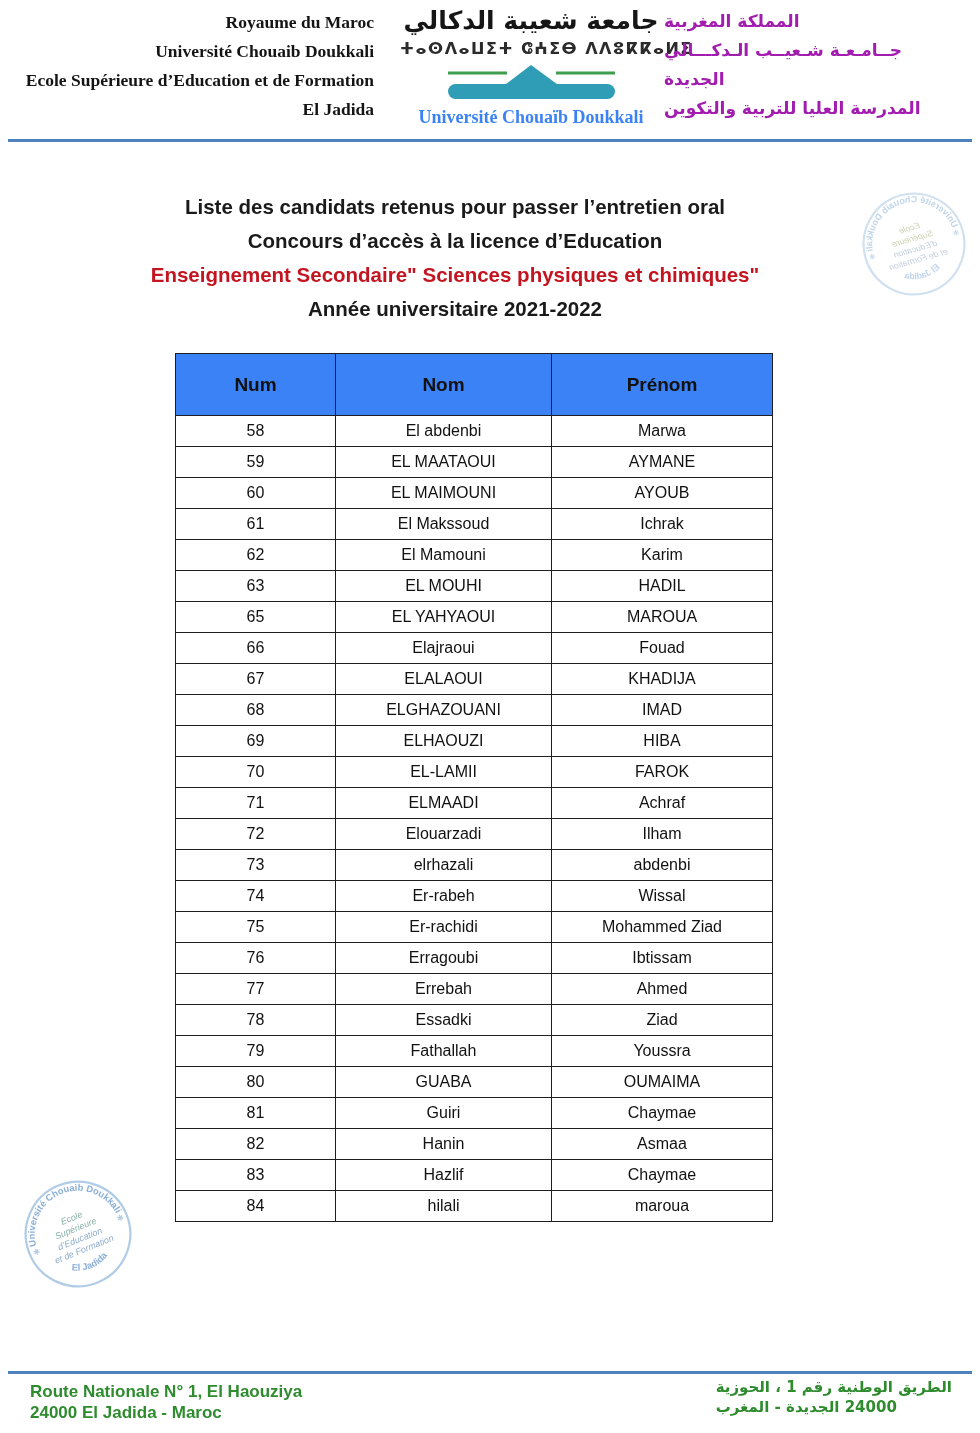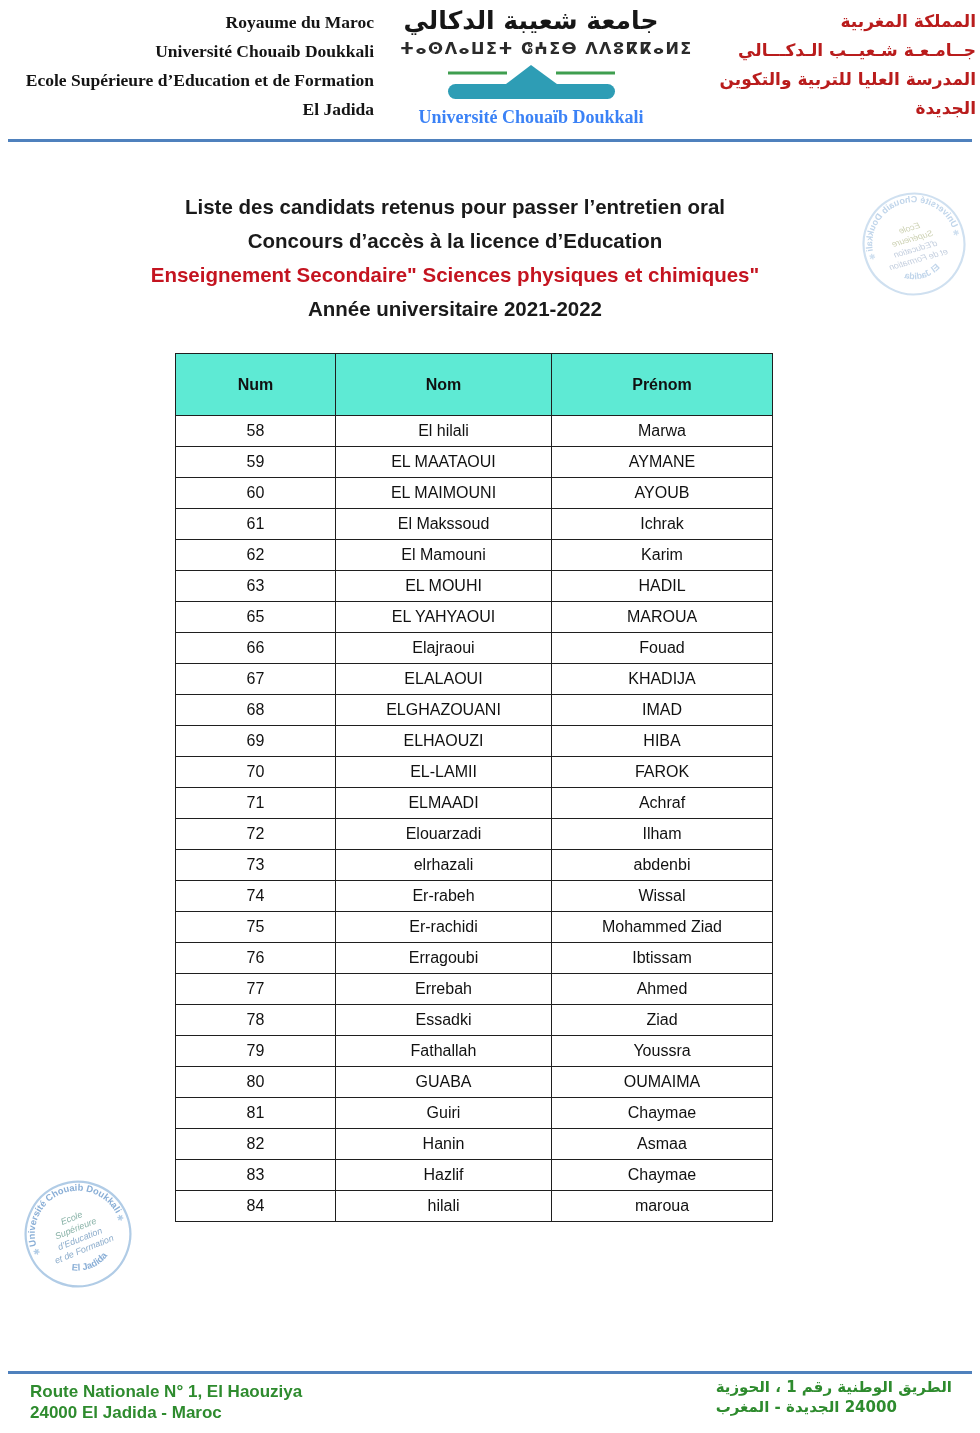--- a/index.html
+++ b/index.html
@@ -16,22 +16,22 @@
   }
   .header-left .hl-line { margin-bottom:9px; line-height:20px;text-align:right; }
 
   .header-logo { position:absolute; left:400px; top:6px; width:262px; text-align:center; }
   .logo-arabic   { font-family:"DejaVu Sans", sans-serif; font-size:25px; font-weight:bold; color:#161616; line-height:30px; }
   .logo-tifinagh { font-family:"DejaVu Sans", sans-serif; font-size:16px; font-weight:bold; letter-spacing:1.5px; color:#2b2b2b; margin-top:3px; white-space:nowrap; }
   .logo-emblem   { margin-top:2px; }
   .logo-caption  { font-family:"Liberation Serif", serif; font-size:18px; font-weight:bold; color:#3b82f6; margin-top:1px; }
 
   .header-right {
-    position:absolute; right:4px; top:10px; width:300px; text-align:right; direction:rtl;
-    font-family:"DejaVu Sans", sans-serif; font-weight:bold; font-size:17px; color:#b91c1c;
+    position:absolute; right:16px; top:10px; width:300px; text-align:left; direction:rtl;
+    font-family:"DejaVu Sans", sans-serif; font-weight:bold; font-size:17px; color:#a21caf;
   }
   .header-right .hr-line { margin-bottom:6px; line-height:23px; }
 
   .divider { position:absolute; left:8px; right:8px; height:3px; background:#4f81bd; }
   .divider.top-line    { top:139px; }
   .divider.bottom-line { top:1371px; }
 
   
   .title-block {
     position:absolute; left:75px; top:196px; width:760px; text-align:center;
@@ -47,21 +47,21 @@
 
   
   .roster-table {
     position:absolute; left:175px; top:353px; border-collapse:collapse; table-layout:fixed;
     font-size:16px; color:#111;
   }
   .roster-table th, .roster-table td {
     border:1.6px solid #1f1f1f; text-align:center; vertical-align:middle;
     overflow:hidden; white-space:nowrap; padding:0 2px;
   }
-  .roster-table thead th { height:61px; background:#5eead4; font-size:16px; font-weight:bold; }
+  .roster-table thead th { height:61px; background:#3b82f6; font-size:19px; font-weight:bold; }
   .roster-table td { height:30px; }
 
   
   .footer-left {
     position:absolute; left:30px; top:1381px; color:#2e8b2e;
     font-size:17px; font-weight:bold; line-height:21px;
   }
   .footer-right {
     position:absolute; right:28px; top:1377px; color:#2e8b2e; direction:rtl; text-align:left;
     font-family:"DejaVu Sans", sans-serif; font-size:15px; font-weight:bold; line-height:20px;
@@ -89,22 +89,22 @@
         <path d="M58,27 L87,5 L117,27 Z" fill="#2e9db5"></path>
         <rect x="4" y="24" width="167" height="15" rx="7.5" fill="#2e9db5"></rect>
       </svg>
     </div>
     <div class="logo-caption">Université Chouaïb Doukkali</div>
   </div>
 
   <div class="header-right">
     <div class="hr-line">المملكة المغربية</div>
     <div class="hr-line">جــامـعـة شـعيــب الـدكـــالي</div>
+    <div class="hr-line">الجديدة</div>
     <div class="hr-line">المدرسة العليا للتربية والتكوين</div>
-    <div class="hr-line">الجديدة</div>
   </div>
 
   <div class="divider top-line"></div>
 
   <div class="title-block">
     <div class="title-line">Liste des candidats retenus pour passer l’entretien oral</div>
     <div class="title-line">Concours d’accès à la licence d’Education</div>
     <div class="title-line red">Enseignement Secondaire" Sciences physiques et chimiques"</div>
     <div class="title-line">Année universitaire 2021-2022</div>
   </div>
@@ -138,21 +138,21 @@
     <thead>
       <tr>
         <th>Num</th>
         <th>Nom</th>
         <th>Prénom</th>
       </tr>
     </thead>
     <tbody>
         <tr>
           <td>58</td>
-          <td>El hilali</td>
+          <td>El abdenbi</td>
           <td>Marwa</td>
         </tr>
         <tr>
           <td>59</td>
           <td>EL MAATAOUI</td>
           <td>AYMANE</td>
         </tr>
         <tr>
           <td>60</td>
           <td>EL MAIMOUNI</td>

